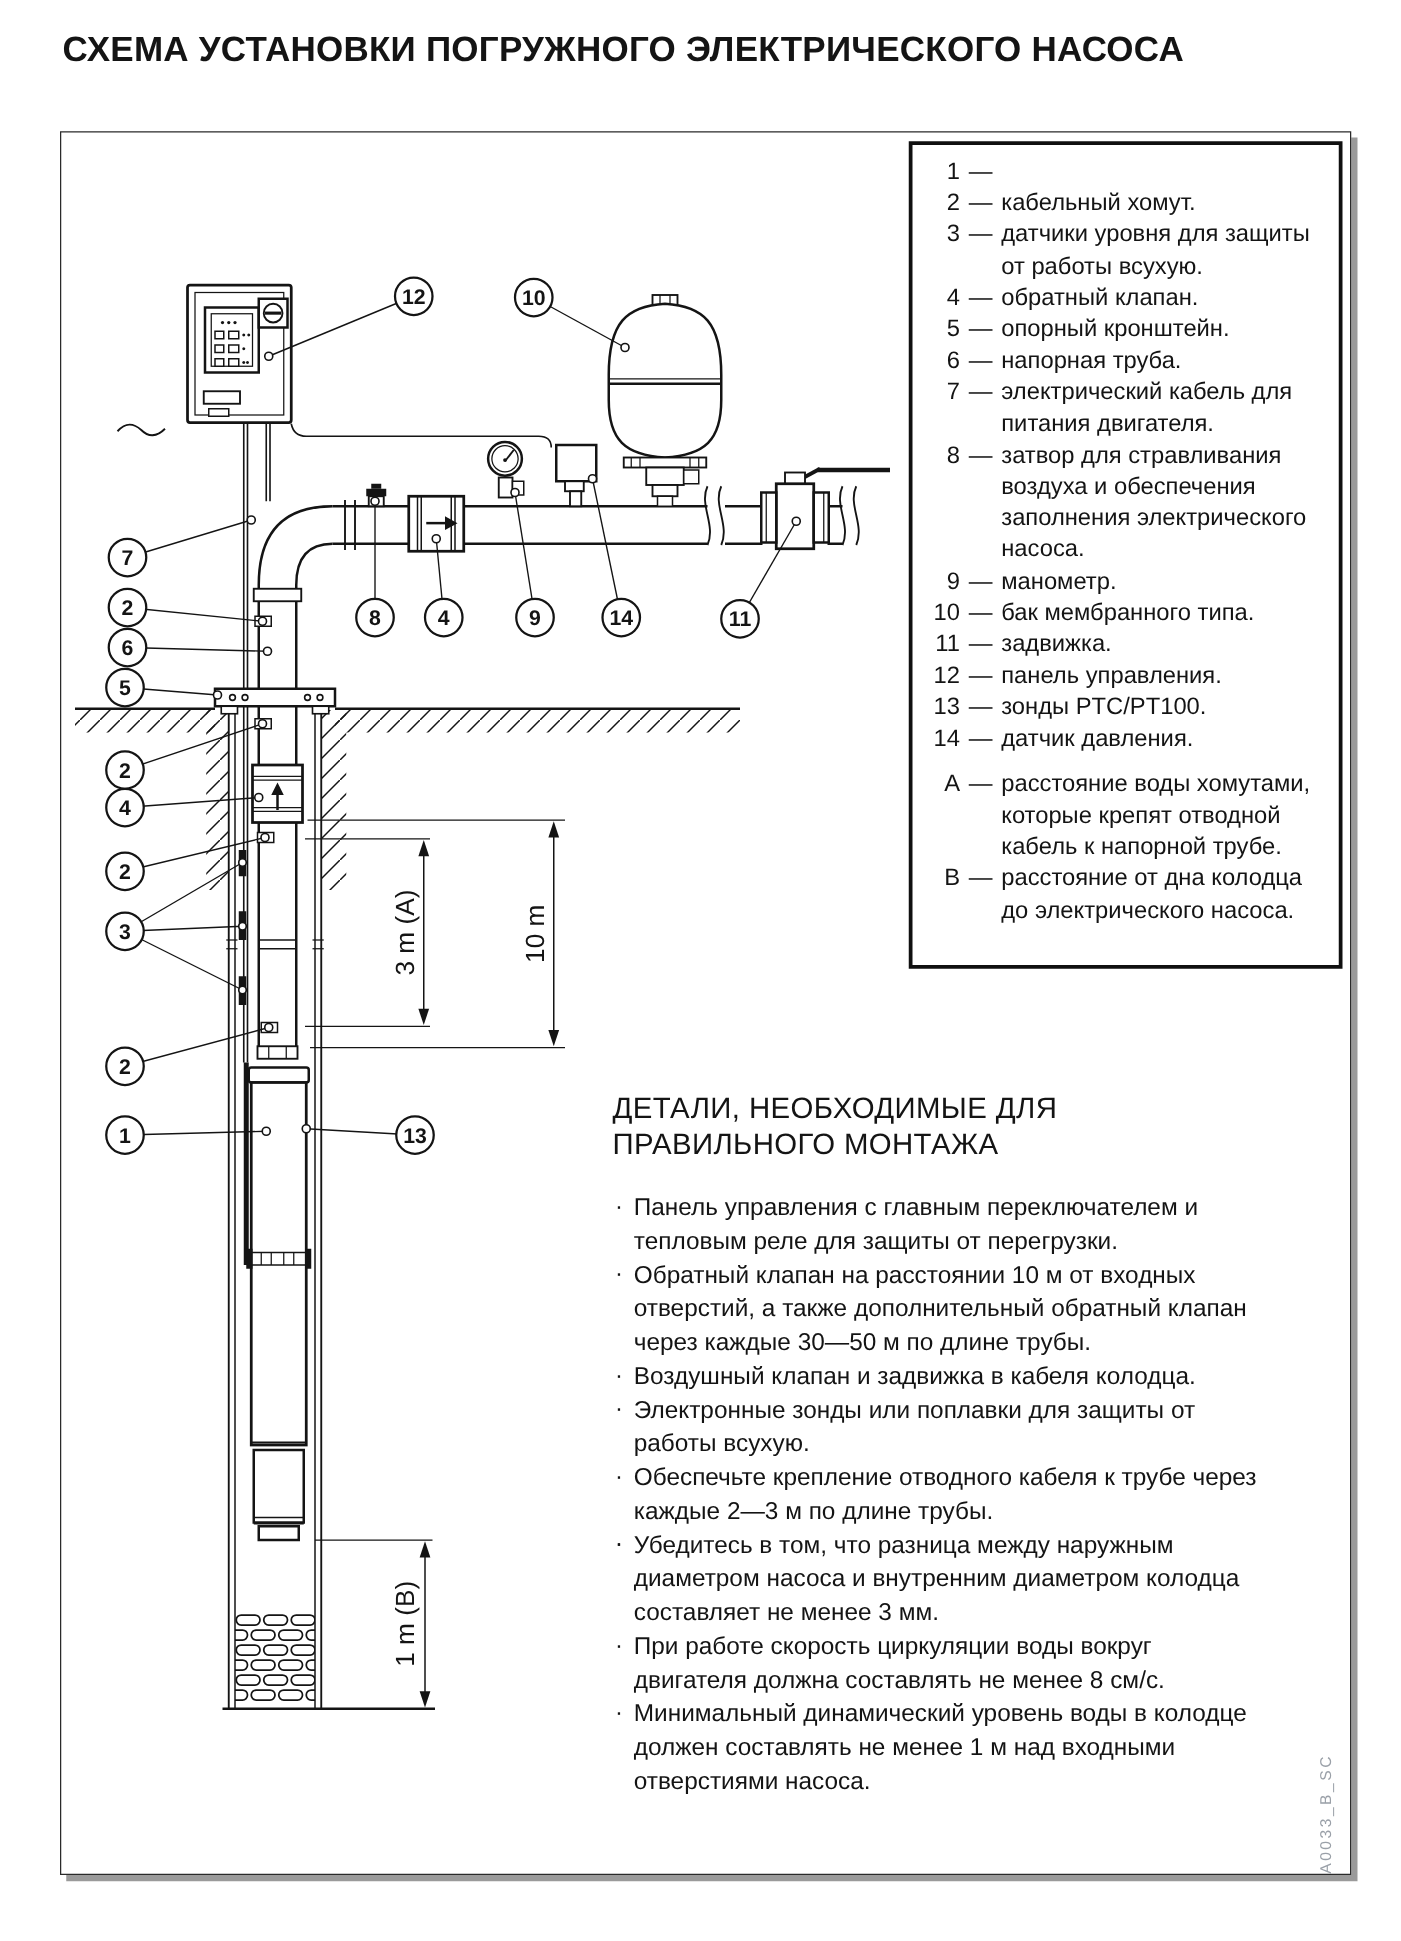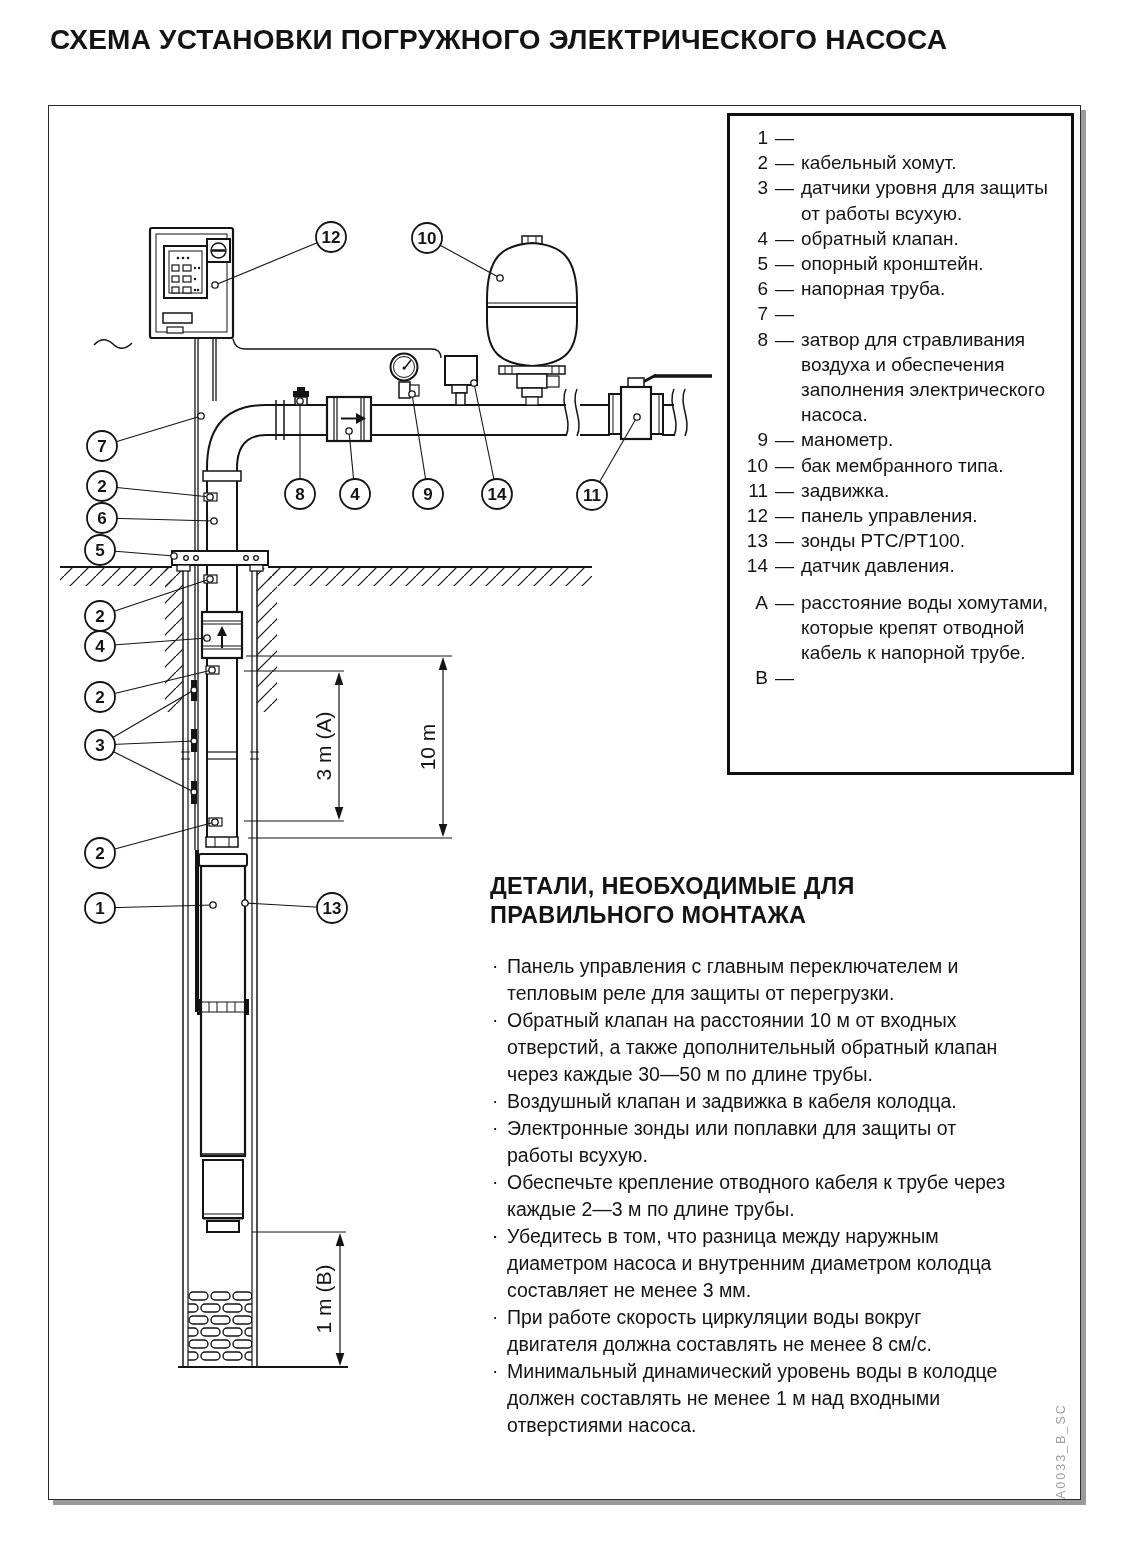--- a/index.html
+++ b/index.html
@@ -15,21 +15,21 @@
   #legend{position:absolute;left:727px;top:113px;width:347px;height:662px;
           border:3px solid #101010;box-sizing:border-box;padding:9px 6px 0 8px;
           font-size:19px;line-height:25.2px;background:#fff;}
   .li{display:flex;}
   .ln{flex:0 0 30px;text-align:right;}
   .ld{flex:0 0 auto;margin:0 7px;}
   .lt{flex:1 1 auto;white-space:pre-line;}
   #legend-notes{margin-top:11px;}
   
   #details{position:absolute;left:490px;top:872px;width:582px;}
-  #details-heading{font-size:23.5px;font-weight:bold;line-height:29px;white-space:pre-line;
+  #details-heading{font-size:23.5px;font-weight:normal;line-height:29px;white-space:pre-line;
                    letter-spacing:.3px;}
   #bullets{margin-top:23px;}
   .bullet{position:relative;padding-left:17px;font-size:19.5px;line-height:27px;
           white-space:pre-line;}
   .bullet-mark{position:absolute;left:2px;top:-1px;font-size:19px;}
   #watermark{position:absolute;left:1054px;top:1499px;transform:rotate(-90deg);
              transform-origin:0 0;font-size:12.5px;letter-spacing:2px;color:#9aa0a8;
              white-space:nowrap;}
   
   .ln1{stroke:#141414;stroke-width:1;fill:none}
@@ -456,20 +456,22 @@
         <span class="lt">опорный кронштейн.</span>
       </div>
     <div class="li">
         <span class="ln">6</span>
         <span class="ld">—</span>
         <span class="lt">напорная труба.</span>
       </div>
     <div class="li">
         <span class="ln">7</span>
         <span class="ld">—</span>
+        <span class="lt">электрический кабель для
+питания двигателя.</span>
       </div>
     <div class="li">
         <span class="ln">8</span>
         <span class="ld">—</span>
         <span class="lt">затвор для стравливания
 воздуха и обеспечения
 заполнения электрического
 насоса.</span>
       </div>
     <div class="li">
@@ -506,20 +508,22 @@
       <div class="li">
           <span class="ln">A</span>
           <span class="ld">—</span>
           <span class="lt">расстояние воды хомутами,
 которые крепят отводной
 кабель к напорной трубе.</span>
         </div>
       <div class="li">
           <span class="ln">B</span>
           <span class="ld">—</span>
+          <span class="lt">расстояние от дна колодца
+до электрического насоса.</span>
         </div>
     </div>
   </div>
 
   <div id="details">
     <div id="details-heading">ДЕТАЛИ, НЕОБХОДИМЫЕ ДЛЯ
 ПРАВИЛЬНОГО МОНТАЖА</div>
     <div id="bullets">
       <div class="bullet"><span class="bullet-mark">·</span><span>Панель управления с главным переключателем и
 тепловым реле для защиты от перегрузки.</span></div>

